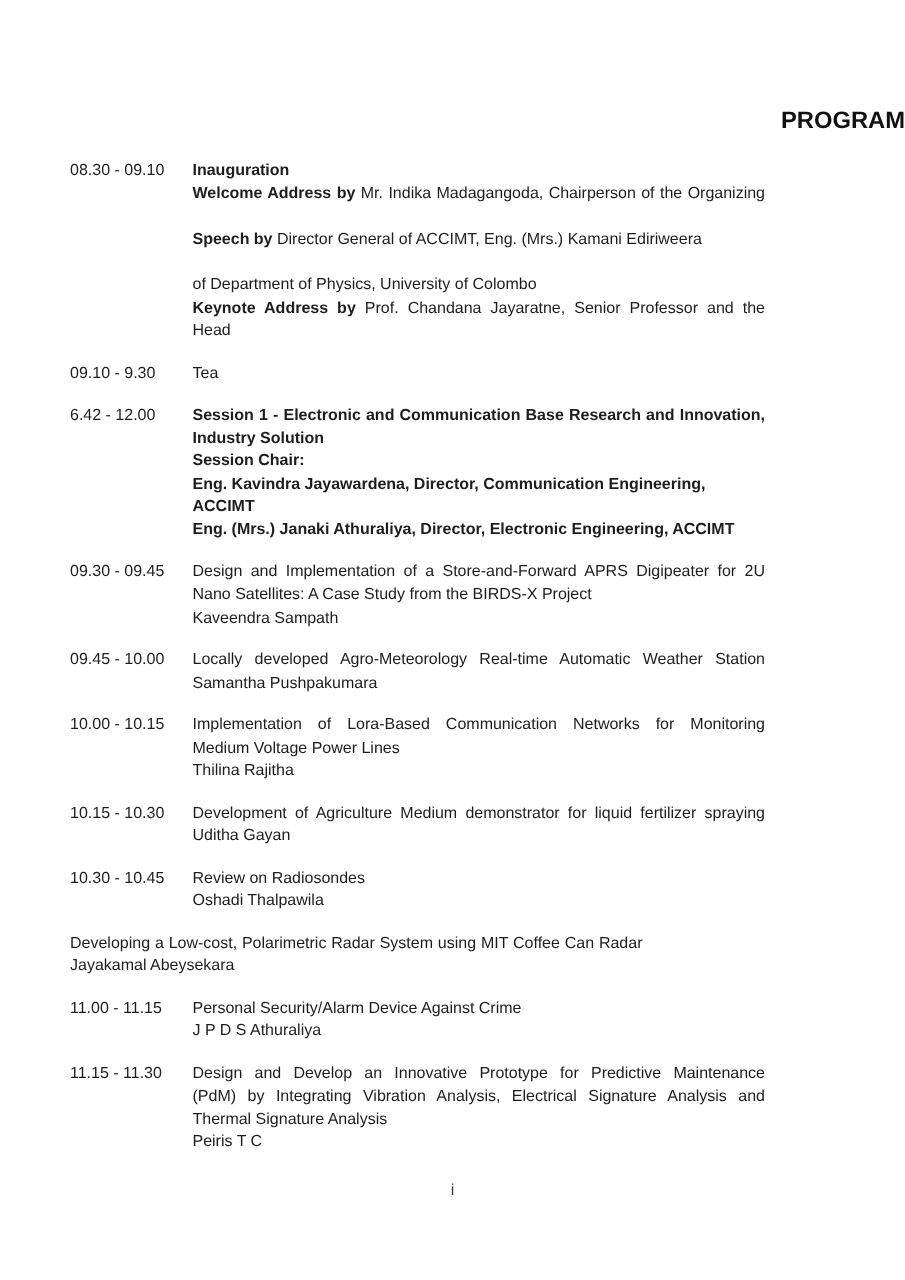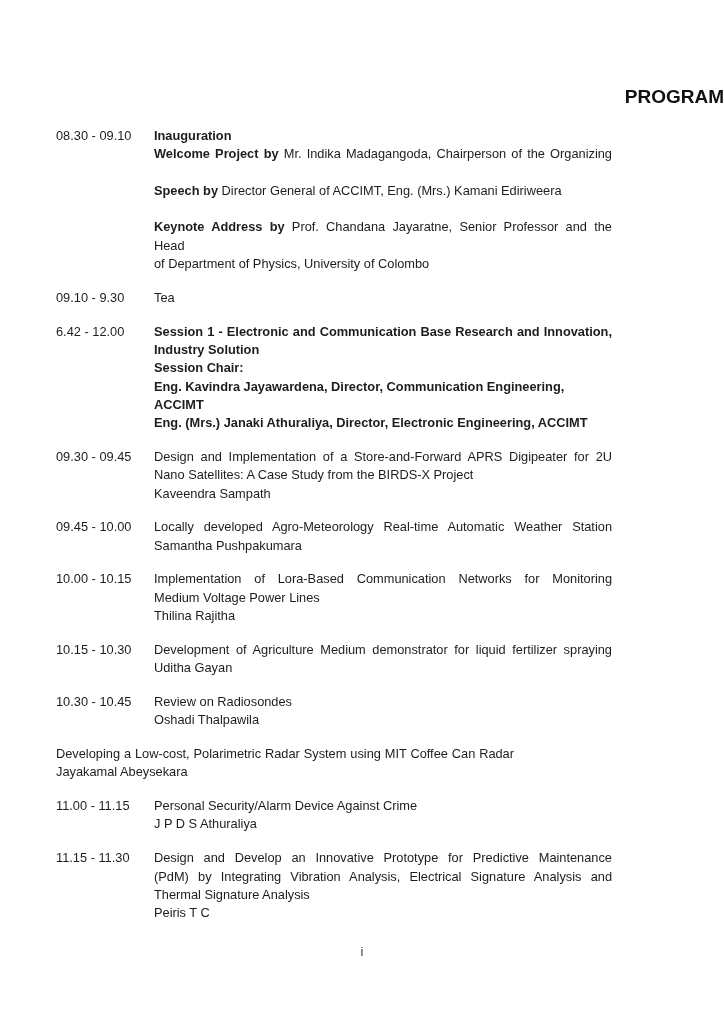--- a/index.html
+++ b/index.html
@@ -65,26 +65,26 @@
 </head>
 <body>
 
 <main>
   <h1 class="title">PROGRAM</h1>
   <section class="schedule" id="schedule">
       <div class="row">
         <div class="time">08.30 - 09.10</div>
         <div class="content">
           <div class="line"><span class="b">Inauguration</span></div>
-          <div class="line j"><span class="b">Welcome Project by </span><span class="r">Mr. Indika Madagangoda, Chairperson of the Organizing</span></div>
+          <div class="line j"><span class="b">Welcome Address by </span><span class="r">Mr. Indika Madagangoda, Chairperson of the Organizing</span></div>
           <div class="line">&nbsp;</div>
           <div class="line"><span class="b">Speech by </span><span class="r">Director General of ACCIMT, Eng. (Mrs.) Kamani Ediriweera</span></div>
           <div class="line">&nbsp;</div>
+          <div class="line"><span class="r">of Department of Physics, University of Colombo</span></div>
           <div class="line j"><span class="b">Keynote Address by </span><span class="r">Prof. Chandana Jayaratne, Senior Professor and the Head</span></div>
-          <div class="line"><span class="r">of Department of Physics, University of Colombo</span></div>
         </div>
       </div>
       <div class="row">
         <div class="time">09.10 - 9.30</div>
         <div class="content">
           <div class="line"><span class="r">Tea</span></div>
         </div>
       </div>
       <div class="row">
         <div class="time">6.42 - 12.00</div>

